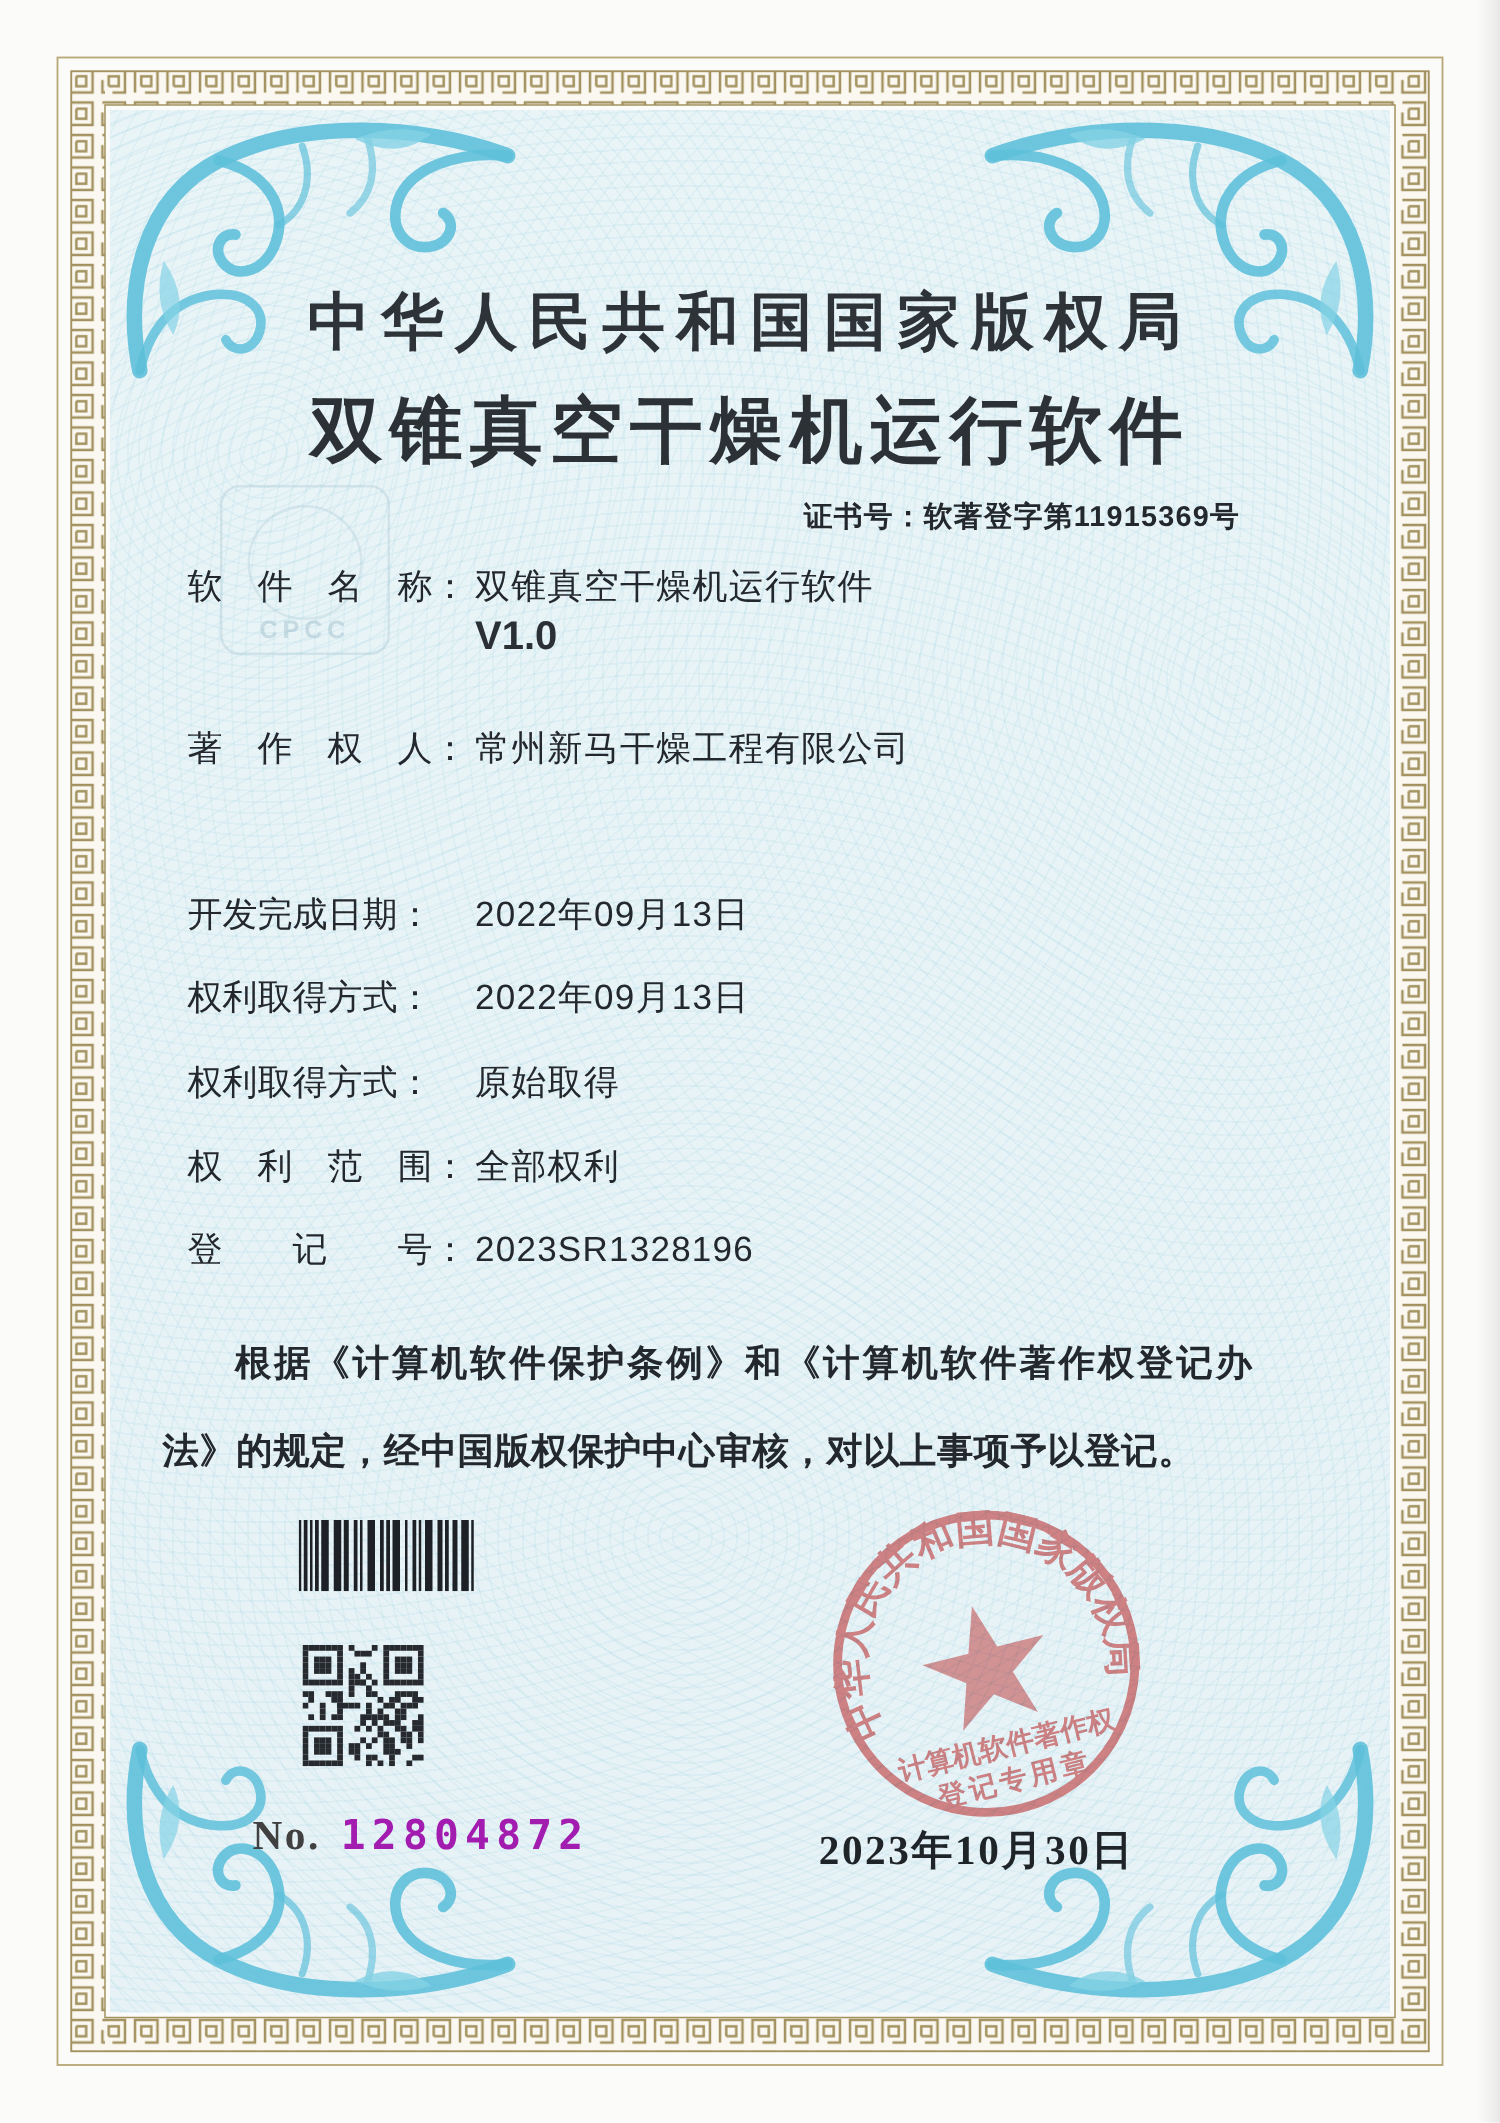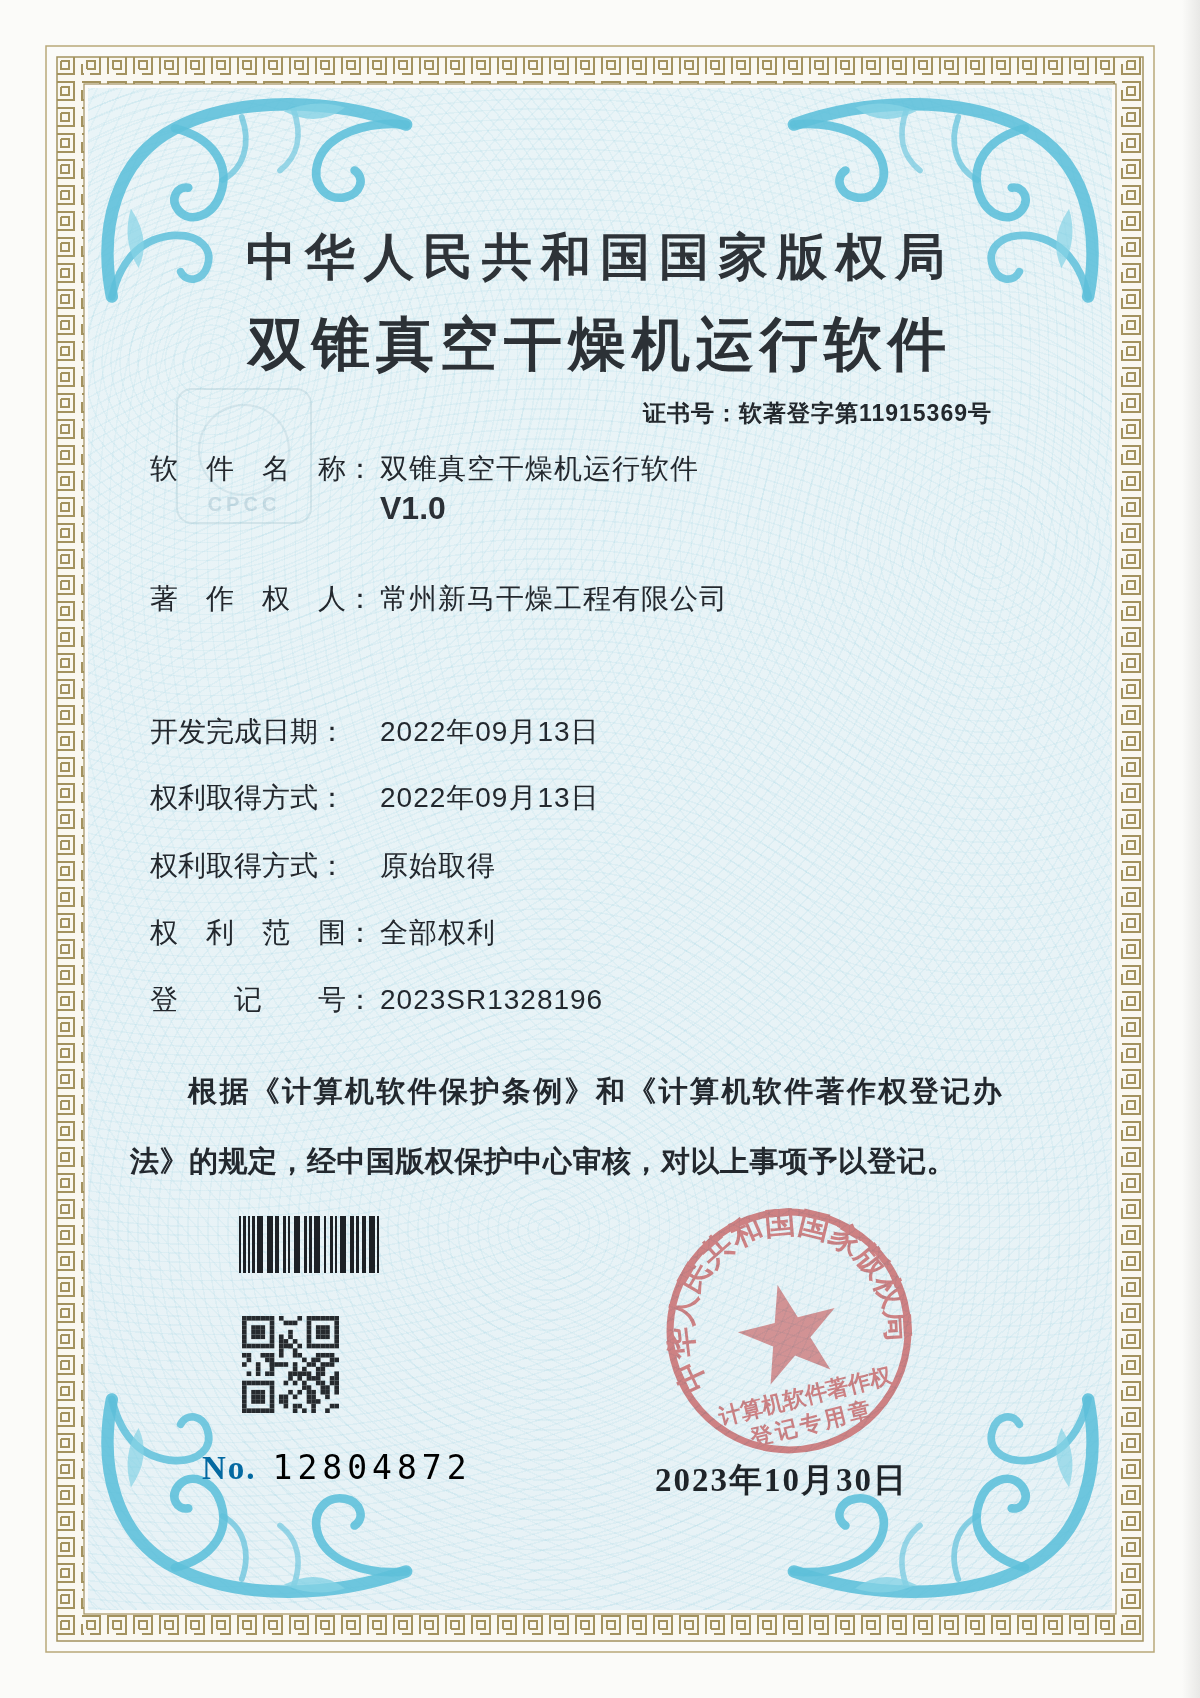--- a/index.html
+++ b/index.html
@@ -56,22 +56,22 @@
   .statement{
     position:absolute;left:130px;top:1056px;width:872px;
     font-size:29px;font-weight:600;line-height:70px;color:#23282e;
     text-align:justify;text-indent:2em;letter-spacing:.5px;
   }
 
   .barcode{position:absolute;left:239px;top:1216px;width:146px;height:57px;}
   .qrcode{position:absolute;left:242px;top:1316px;width:97px;height:97px;}
 
   .serial{position:absolute;left:202px;top:1448px;font-size:33px;}
-  .serial .no{font-family:"Liberation Serif","DejaVu Serif",serif;color:#0369a1;font-weight:600;letter-spacing:2px;}
-  .serial .num{font-family:"DejaVu Sans Mono","Liberation Mono",monospace;color:#000000;letter-spacing:5px;margin-left:16px;font-weight:400;}
+  .serial .no{font-family:"Liberation Serif","DejaVu Serif",serif;color:#404040;font-weight:600;letter-spacing:2px;}
+  .serial .num{font-family:"DejaVu Sans Mono","Liberation Mono",monospace;color:#a21caf;letter-spacing:5px;margin-left:16px;font-weight:700;}
 
   .seal{position:absolute;left:658px;top:1200px;width:262px;height:262px;mix-blend-mode:multiply;}
   .issue-date{
     position:absolute;left:655px;top:1458px;width:260px;text-align:left;
     font-size:33px;font-weight:700;color:#1f2429;letter-spacing:2px;
     font-family:"Liberation Serif","DejaVu Serif",serif;
   }
 
   .watermark{
     position:absolute;left:176px;top:388px;width:132px;height:132px;

